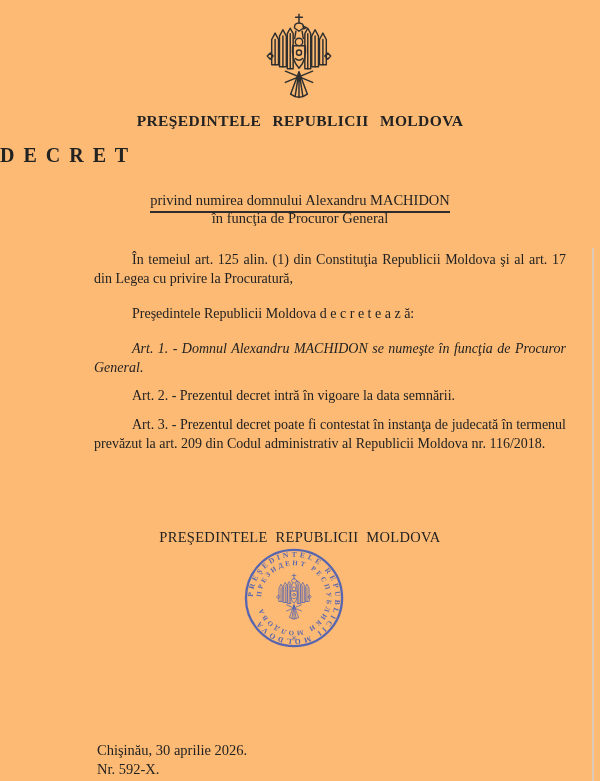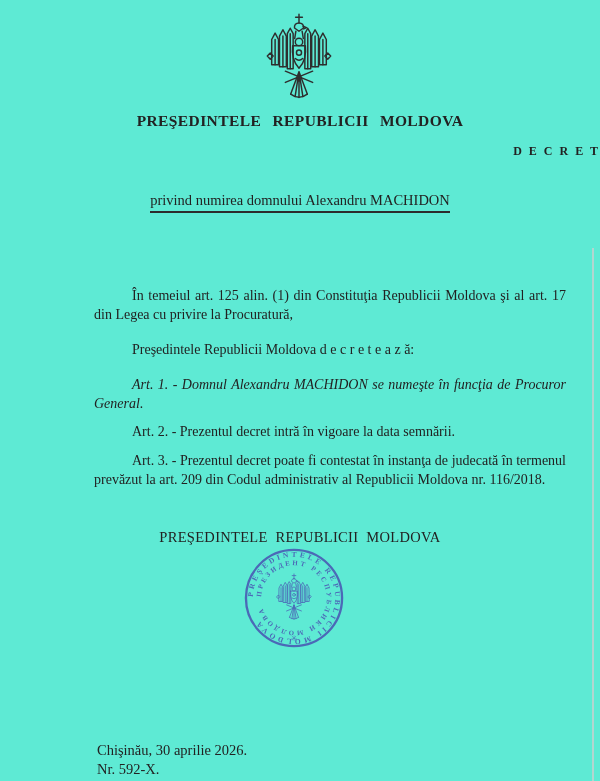--- a/index.html
+++ b/index.html
@@ -1,20 +1,20 @@
 <!DOCTYPE html>
 <html><head>
 <meta charset="utf-8">
 <style>
   html,body{margin:0;padding:0;background:#e8e8e8;}
   .page{
     position:relative;
     width:600px;height:781px;
     margin:0 auto;
-    background:#5eead4;
+    background:#fdba74;
     font-family:"Liberation Serif", serif;
     color:#222;
     overflow:hidden;
   }
   
   .coa{
     position:absolute;
     left:260px;top:13px;
     width:78px;height:90px;
     color:#2e2e2e;
@@ -23,44 +23,43 @@
   .doc-title{
     position:absolute;top:112px;left:0;width:100%;
     text-align:center;
     font-weight:bold;
     font-size:15.5px;
     letter-spacing:.4px;
     word-spacing:7px;
   }
   .decret{
     position:absolute;top:144px;left:0;width:100%;
-    text-align:right;
+    text-align:left;
     font-weight:bold;
-    font-size:12px;
+    font-size:20px;
     letter-spacing:2px;
   }
   .subject{
     position:absolute;top:176px;left:0;width:100%;
     text-align:center;
     font-size:14.5px;
     line-height:17.5px;
     margin-top:16px;
   }
   .subject-rule{
     position:absolute;top:211px;left:50%;
     transform:translateX(-50%);
     width:300px;height:0;
     border-top:2px solid #2c2c2c;
   }
   
   .body-text{
     position:absolute;left:94px;top:250px;width:472px;
     font-size:14px;
     line-height:19.2px;
-    margin-top:36px;
   }
   .body-text p{
     margin:0;
     text-align:justify;
     text-indent:38px;
   }
   .p-enacting{margin-top:16px !important;text-align:center;}
   .p-art1{margin-top:15px !important;font-style:italic;}
   .p-art2{margin-top:9px !important;}
   .p-art3{margin-top:10px !important;}
@@ -155,20 +154,21 @@
   <svg class="coa" viewBox="0 0 80 92">
     <use href="#emblem-shape"></use>
   </svg>
 
   <div class="doc-title">PREŞEDINTELE REPUBLICII MOLDOVA</div>
 
   <div class="decret">D E C R E T</div>
 
   <div class="subject">
     <div>privind numirea domnului Alexandru MACHIDON</div>
+    <div>în funcţia de Procuror General</div>
   </div>
   <div class="subject-rule"></div>
 
   <div class="body-text">
     <p class="p-preamble">În temeiul art. 125 alin. (1) din Constituţia Republicii Moldova şi al art. 17 din Legea cu privire la Procuratură,</p>
     <p class="p-enacting">Preşedintele Republicii Moldova  d e c r e t e a z ă:</p>
     <p class="p-art1">Art. 1. - Domnul Alexandru MACHIDON se numeşte în funcţia de Procuror General.</p>
     <p class="p-art2">Art. 2. - Prezentul decret intră în vigoare la data semnării.</p>
     <p class="p-art3">Art. 3. - Prezentul decret poate fi contestat în instanţa de judecată în termenul prevăzut la art. 209 din Codul administrativ al Republicii Moldova nr. 116/2018.</p>
   </div>

